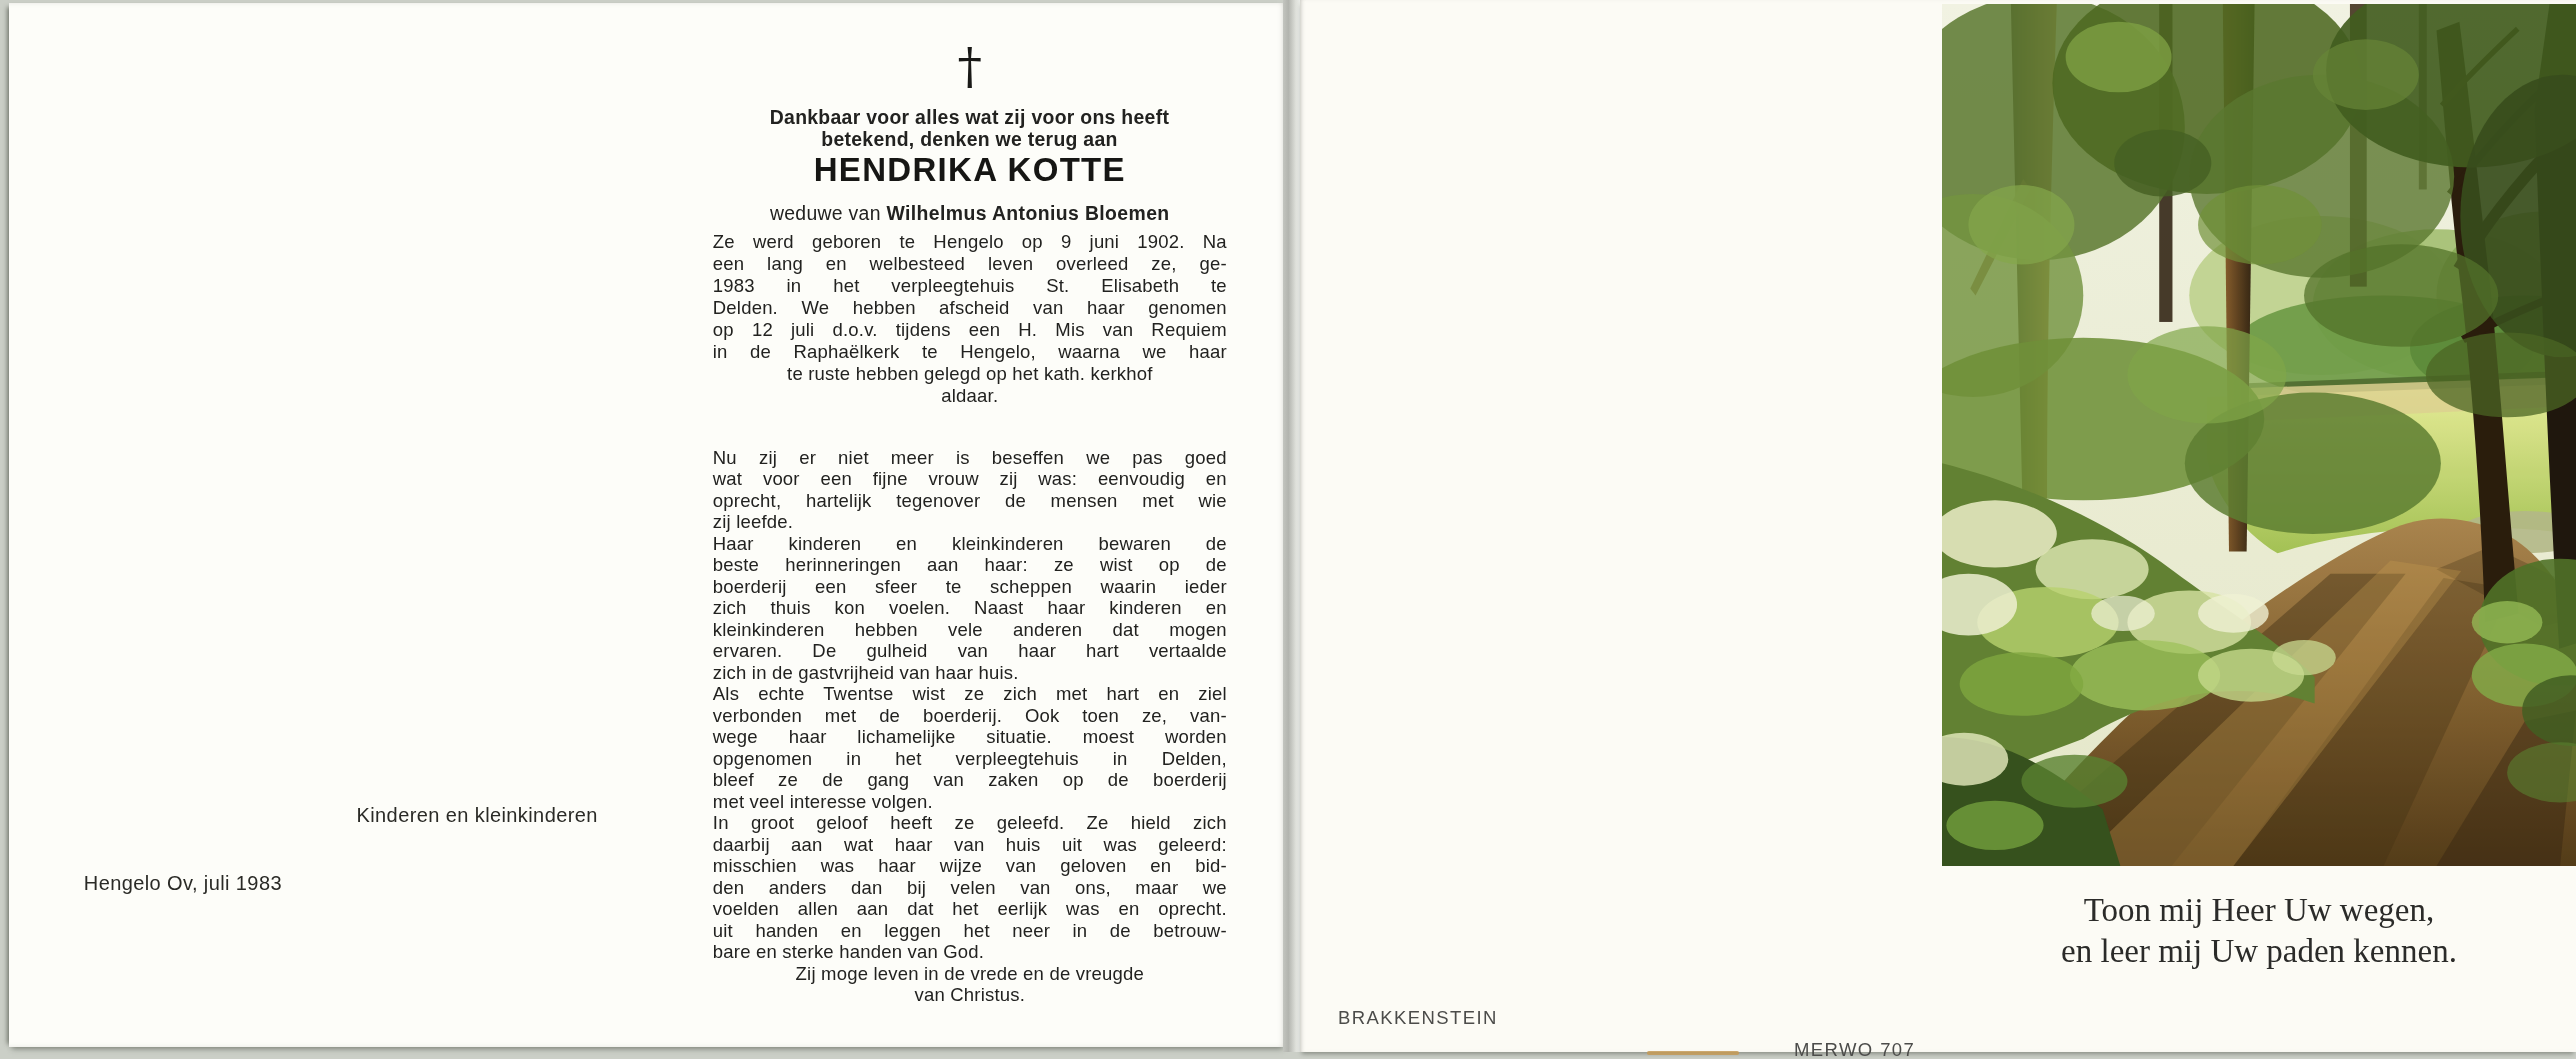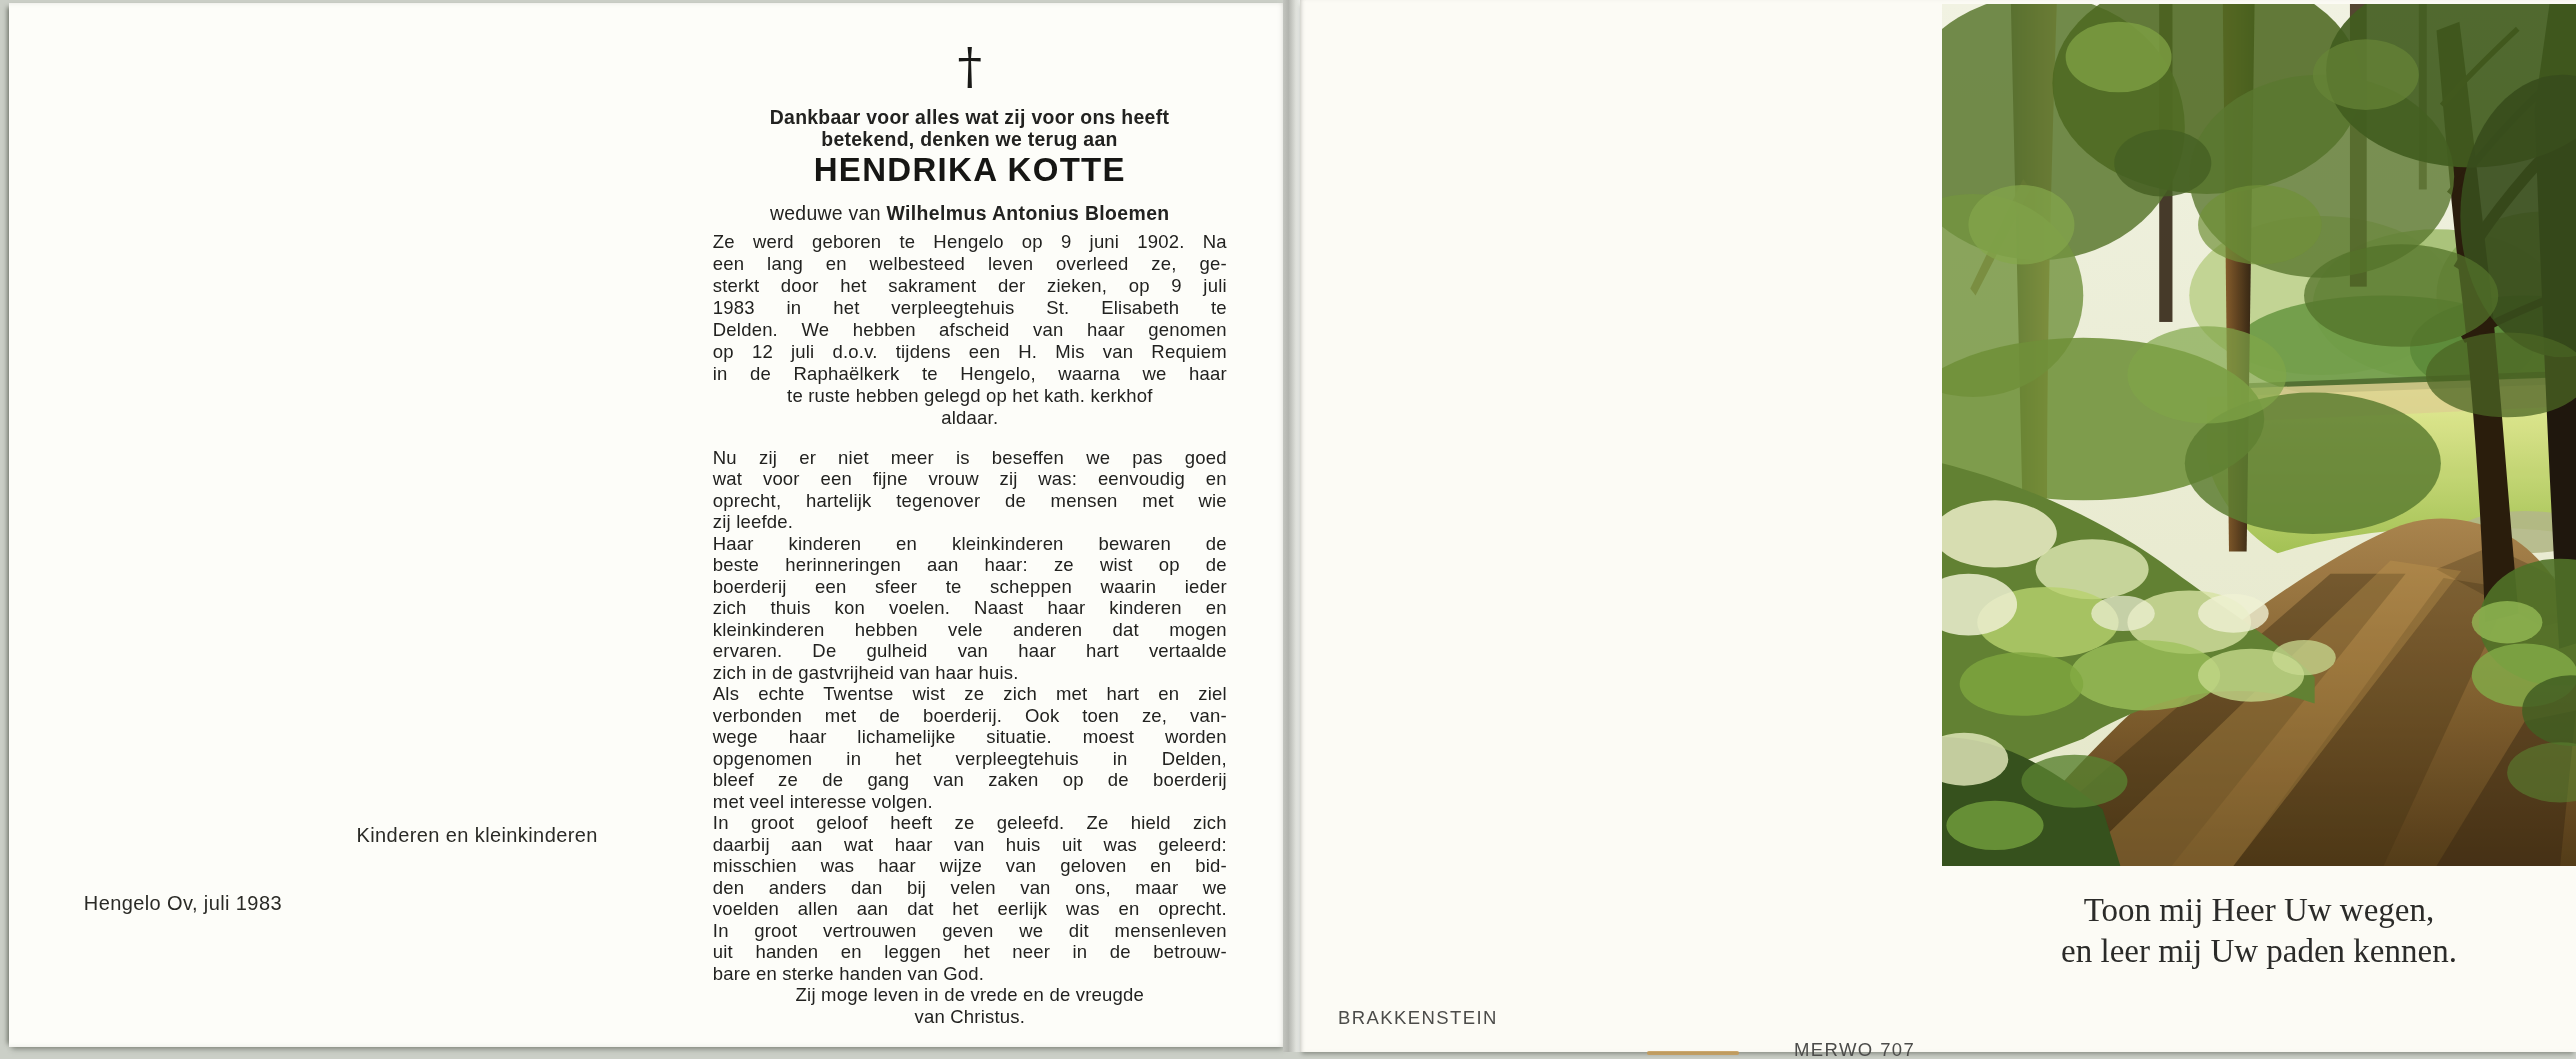--- a/index.html
+++ b/index.html
@@ -33,21 +33,21 @@
   
   .ln{text-align:justify;text-align-last:justify;text-justify:inter-word;}
   .ln.a-l{text-align-last:left;}
   .ln.a-c{text-align:center;text-align-last:center;}
   .ln.a-r{text-align:right;text-align-last:right;}
   
   .thanks-block{
     position:absolute;left:75px;top:791px;width:514px;
     font-size:20px;line-height:30px;color:#2a2a26;letter-spacing:0.4px;
   }
-  .sig{margin-top:26px;}
+  .sig{margin-top:6px;}
   .dateline{margin-top:38px;}
   
   .mem-col{position:absolute;left:704px;top:0;width:514px;height:1044px;color:#222220;}
   .cross{
     position:absolute;left:0;top:39px;width:100%;text-align:center;
     font-family:"DejaVu Serif",serif;font-size:49px;line-height:1;color:#191917;
   }
   .intro{position:absolute;left:17.7px;top:103px;width:478px;font-size:19.4px;line-height:22px;letter-spacing:0.3px;font-weight:bold;}
   .deceased{
     position:absolute;left:0;top:148px;width:100%;text-align:center;
@@ -88,21 +88,20 @@
     <div class="cross">†</div>
     <div class="intro">
         <div class="ln a-c">Dankbaar voor alles wat zij voor ons heeft</div>
         <div class="ln a-c">betekend, denken we terug aan</div>
       </div>
     <div class="deceased">HENDRIKA KOTTE</div>
     <div class="widow"><span>weduwe van </span><b>Wilhelmus Antonius Bloemen</b></div>
     <div class="para1">
         <div class="ln a-j">Ze werd geboren te Hengelo op 9 juni 1902. Na</div>
         <div class="ln a-j">een lang en welbesteed leven overleed ze, ge-</div>
-        <div class="ln a-j">sterkt door het sakrament der zieken, op 9 juli</div>
         <div class="ln a-j">1983 in het verpleegtehuis St. Elisabeth te</div>
         <div class="ln a-j">Delden. We hebben afscheid van haar genomen</div>
         <div class="ln a-j">op 12 juli d.o.v. tijdens een H. Mis van Requiem</div>
         <div class="ln a-j">in de Raphaëlkerk te Hengelo, waarna we haar</div>
         <div class="ln a-c">te ruste hebben gelegd op het kath. kerkhof</div>
         <div class="ln a-c">aldaar.</div>
       </div>
     <div class="para2">
         <div class="ln a-j">Nu zij er niet meer is beseffen we pas goed</div>
         <div class="ln a-j">wat voor een fijne vrouw zij was: eenvoudig en</div>
@@ -119,21 +118,20 @@
         <div class="ln a-j">verbonden met de boerderij. Ook toen ze, van-</div>
         <div class="ln a-j">wege haar lichamelijke situatie. moest worden</div>
         <div class="ln a-j">opgenomen in het verpleegtehuis in Delden,</div>
         <div class="ln a-j">bleef ze de gang van zaken op de boerderij</div>
         <div class="ln a-l">met veel interesse volgen.</div>
         <div class="ln a-j">In groot geloof heeft ze geleefd. Ze hield zich</div>
         <div class="ln a-j">daarbij aan wat haar van huis uit was geleerd:</div>
         <div class="ln a-j">misschien was haar wijze van geloven en bid-</div>
         <div class="ln a-j">den anders dan bij velen van ons, maar we</div>
         <div class="ln a-j">voelden allen aan dat het eerlijk was en oprecht.</div>
-        <div class="ln a-j">In groot vertrouwen geven we dit mensenleven</div>
         <div class="ln a-j">uit handen en leggen het neer in de betrouw-</div>
         <div class="ln a-l">bare en sterke handen van God.</div>
         <div class="ln a-c">Zij moge leven in de vrede en de vreugde</div>
         <div class="ln a-c">van Christus.</div>
       </div>
   </div>
 </div>
 
 <div class="spine-shadow"></div>
 

